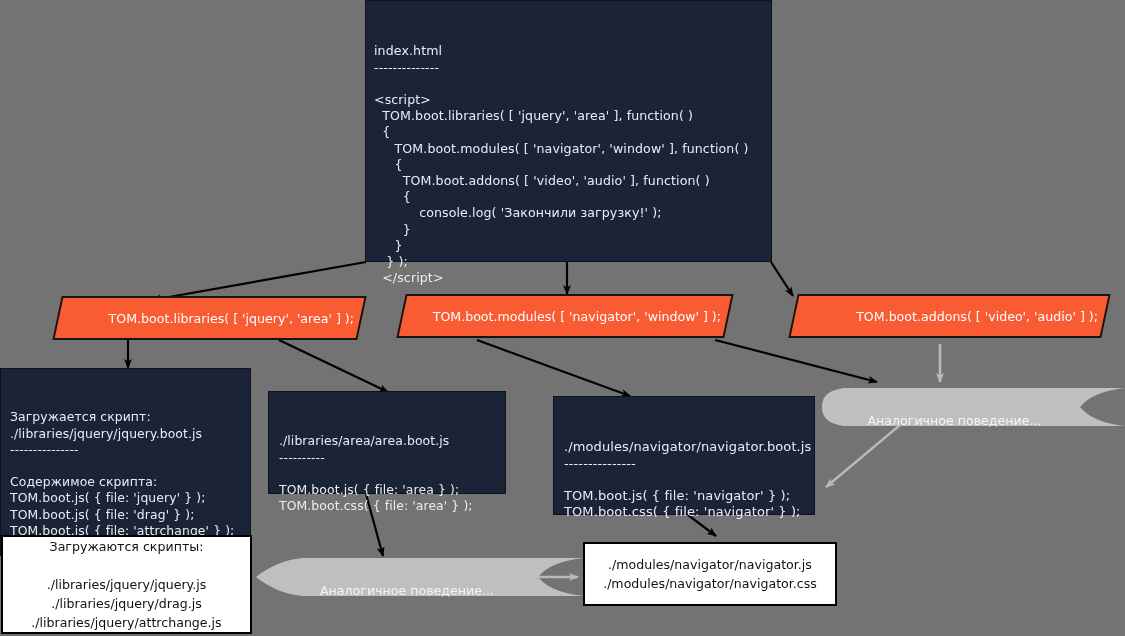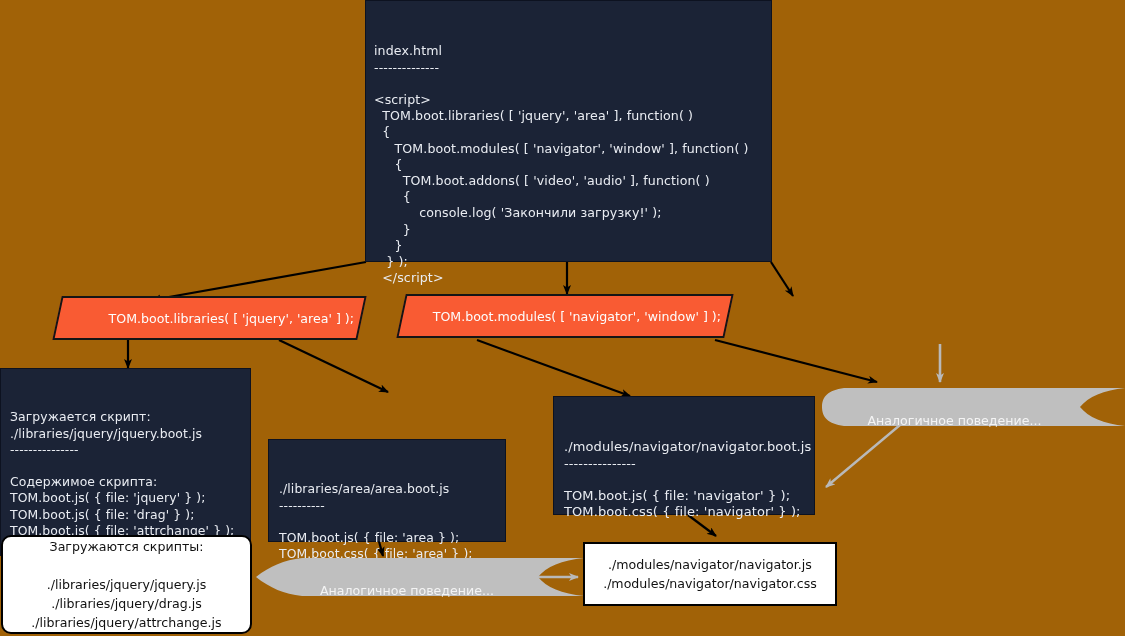--- a/index.html
+++ b/index.html
@@ -8,21 +8,21 @@
     background: #ffffff;
   }
   body {
     font-family: "DejaVu Sans", "Liberation Sans", sans-serif;
   }
   #stage {
     position: relative;
     width: 1125px;
     height: 636px;
     overflow: hidden;
-    background: #a16207;
+    background: #737373;
   }
   #wires {
     position: absolute;
     left: 0;
     top: 0;
     width: 1125px;
     height: 636px;
     pointer-events: none;
   }
   .node {
@@ -162,33 +162,37 @@
   <div class="banner" style="left:57px; top:296px; width:305px; height:44px; font-size:12.6px;">
     <div class="shape" style="transform: skewX(-12deg);"></div>
     <span class="lbl">TOM.boot.libraries( [ 'jquery', 'area' ] );</span>
   </div>
 
   <div class="banner" style="left:401px; top:294px; width:328px; height:44px; font-size:12.6px;">
     <div class="shape" style="transform: skewX(-12deg);"></div>
     <span class="lbl">TOM.boot.modules( [ 'navigator', 'window' ] );</span>
   </div>
 
+  <div class="banner" style="left:793px; top:294px; width:313px; height:44px; font-size:12.6px;">
+    <div class="shape" style="transform: skewX(-12deg);"></div>
+    <span class="lbl">TOM.boot.addons( [ 'video', 'audio' ] );</span>
+  </div>
 
   <div class="node dark" style="left:0px; top:368px; width:251px; height:188px; padding:8px 0 0 9px; font-size:12.4px;">
     <span class="txt">Загружается скрипт:
 ./libraries/jquery/jquery.boot.js
 ---------------
 
 Содержимое скрипта:
 TOM.boot.js( { file: 'jquery' } );
 TOM.boot.js( { file: 'drag' } );
 TOM.boot.js( { file: 'attrchange' } );</span>
   </div>
 
-  <div class="node dark" style="left:268px; top:391px; width:238px; height:103px; padding:9px 0 0 10px; font-size:12.4px;margin-top:48px;">
+  <div class="node dark" style="left:268px; top:391px; width:238px; height:103px; padding:9px 0 0 10px; font-size:12.4px;">
     <span class="txt">./libraries/area/area.boot.js
 ----------
 
 TOM.boot.js( { file: 'area } );
 TOM.boot.css( { file: 'area' } );</span>
   </div>
 
   <div class="node dark" style="left:553px; top:396px; width:262px; height:119px; padding:10px 0 0 10px; font-size:13px;">
     <span class="txt">./modules/navigator/navigator.boot.js
 ---------------
@@ -210,21 +214,21 @@
   <div class="ribbon" style="left:256px; top:556px; width:328px; height:42px; font-size:12.6px;">
     <svg width="328" height="42" viewBox="0 0 328 42">
       <path d="M46,2 L328,2 L328,40 L46,40
                C28,38 14,32 0,21 C14,10 28,4 46,2 Z
                M328,2 L328,40
                C306,38 290,31 282,21 C290,11 306,4 328,2 Z" fill="#bfbfbf" fill-rule="evenodd"></path>
     </svg>
     <span class="rlbl" style="margin-left:-26px;">Аналогичное поведение...</span>
   </div>
 
-  <div class="node whitebox" style="left:1px; top:535px; width:251px; height:99px; font-size:12.6px;border-radius:10px;">
+  <div class="node whitebox" style="left:1px; top:535px; width:251px; height:99px; font-size:12.6px;">
     <span>Загружаются скрипты:
 
 ./libraries/jquery/jquery.js
 ./libraries/jquery/drag.js
 ./libraries/jquery/attrchange.js</span>
   </div>
 
   <div class="node whitebox" style="left:583px; top:542px; width:254px; height:64px; font-size:12.6px;">
     <span>./modules/navigator/navigator.js
 ./modules/navigator/navigator.css</span>

